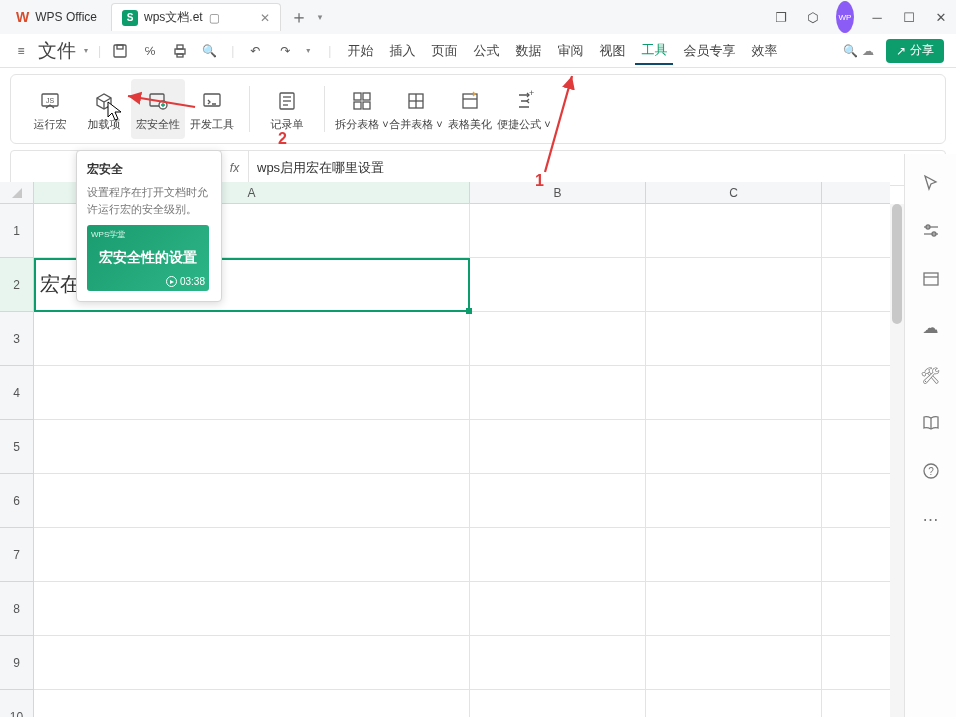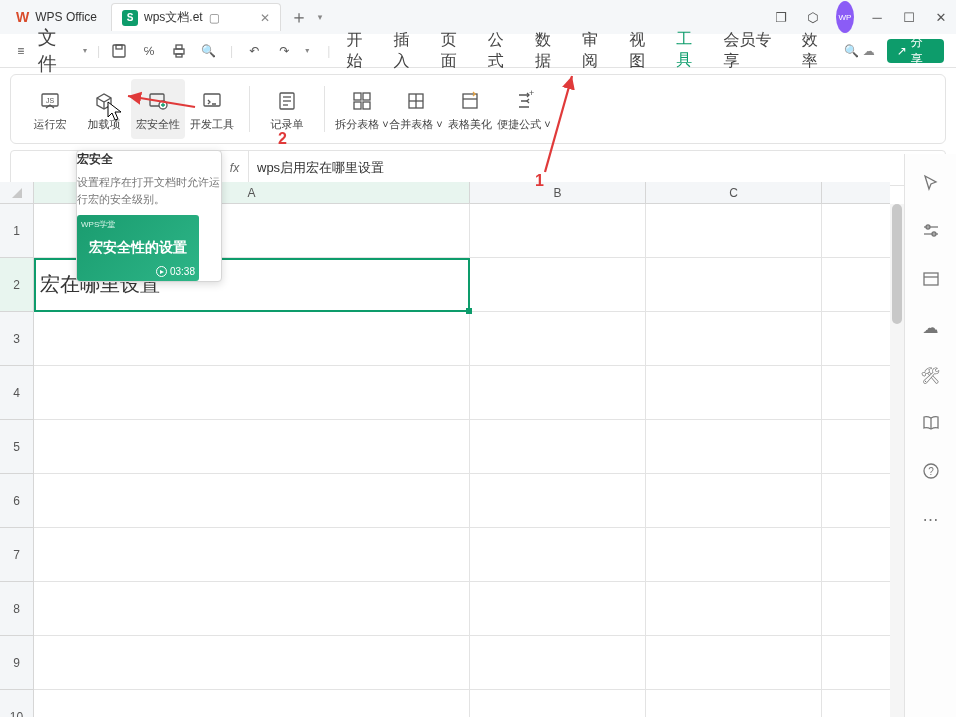--- a/index.html
+++ b/index.html
@@ -22,22 +22,22 @@
 .avatar { width:18px; height:32px; border-radius:50%; background:#8b5cf6; color:#fff; font-size:8px; display:flex; align-items:center; justify-content:center; }
 
 
 .menubar { height:34px; display:flex; align-items:center; padding:0 12px; border-bottom:1px solid #e3e3e3; gap:2px; }
 .hamburger { width:18px; text-align:center; color:#555; }
 .file-menu { padding:0 6px; color:#444; font-size:19px; }
 .file-dd { color:#888; font-size:8px; margin-right:8px; }
 .qbar { display:flex; align-items:center; gap:12px; padding:0 8px; }
 .qbtn { width:18px; height:18px; color:#555; display:flex; align-items:center; justify-content:center; }
 .mtabs { display:flex; align-items:center; gap:4px; margin-left:8px; }
-.mtab { padding:4px 6px; color:#444; font-size:16px; }
-.mtab.active { color:#0d9c6b; border-bottom:2px solid #701a75; }
+.mtab { padding:4px 6px; color:#444; font-size:13px; }
+.mtab.active { color:#0d9c6b; border-bottom:2px solid #0c4a6e; }
 .menu-gap { flex:1; }
 .cloud-icon { color:#888; margin-right:10px; }
 .share-btn { height:24px; padding:0 10px; background:#0d9c6b; color:#fff; border-radius:4px; display:flex; align-items:center; font-size:12px; gap:4px; }
 
 
 .ribbon-wrap { padding:6px 10px 2px; }
 .ribbon { height:70px; background:#fff; border:1px solid #e3e3e3; border-radius:6px; display:flex; align-items:center; padding:0 12px; position:relative; }
 .rbtn { display:flex; flex-direction:column; align-items:center; justify-content:center; width:54px; height:60px; border-radius:4px; }
 .rbtn.wide { width:70px; }
 .rbtn.hover { background:#f0f0f0; }
@@ -66,21 +66,21 @@
 .row { height:54px; display:flex; border-bottom:1px solid #e3e3e3; }
 .cell { border-right:1px solid #e3e3e3; display:flex; align-items:center; padding:0 6px; font-size:20px; color:#333; }
 .cell.colA { width:436px; }
 .cell.other { width:176px; }
 .sel { position:absolute; left:0; top:54px; width:436px; height:54px; border:2px solid #0d9c6b; pointer-events:none; }
 .sel .handle { position:absolute; right:-4px; bottom:-4px; width:6px; height:6px; background:#0d9c6b; }
 .vscroll { position:absolute; right:0; top:22px; width:14px; bottom:0; background:#f5f5f5; }
 .vscroll .thumb { position:absolute; top:0; left:2px; width:10px; height:120px; background:#c8c8c8; border-radius:5px; }
 
 
-.popover { position:absolute; left:76px; top:150px; width:146px; background:#fff; border:1px solid #d6d6d6; border-radius:4px; box-shadow:0 2px 8px rgba(0,0,0,.15); z-index:20; }
+.popover { position:absolute; left:76px; top:150px; width:146px; background:#fff; border:1px solid #d6d6d6; border-radius:4px; box-shadow:0 2px 8px rgba(0,0,0,.15); padding:10px; z-index:20; }
 .popover .ptitle { font-size:12px; font-weight:600; color:#333; margin-bottom:6px; }
 .popover .pdesc { font-size:11px; color:#777; line-height:1.5; margin-bottom:8px; }
 .popover .pthumb { width:122px; height:66px; background:linear-gradient(135deg,#1a9c6f,#2db587); border-radius:3px; position:relative; display:flex; align-items:center; justify-content:center; }
 .popover .pthumb .pthumb-tag { position:absolute; top:4px; left:4px; font-size:8px; color:#d9f5ea; }
 .popover .pthumb .pthumb-title { font-size:14px; color:#fff; font-weight:600; }
 .popover .pthumb .ptime { position:absolute; right:4px; bottom:4px; color:#fff; font-size:10px; display:flex; align-items:center; gap:3px; }
 .popover .pthumb .ptime .play { width:11px; height:11px; border:1.5px solid #fff; border-radius:50%; display:flex; align-items:center; justify-content:center; }
 .popover .pthumb .ptime .play::before { content:""; border-left:4px solid #fff; border-top:2.5px solid transparent; border-bottom:2.5px solid transparent; margin-left:1px; }
 
 

